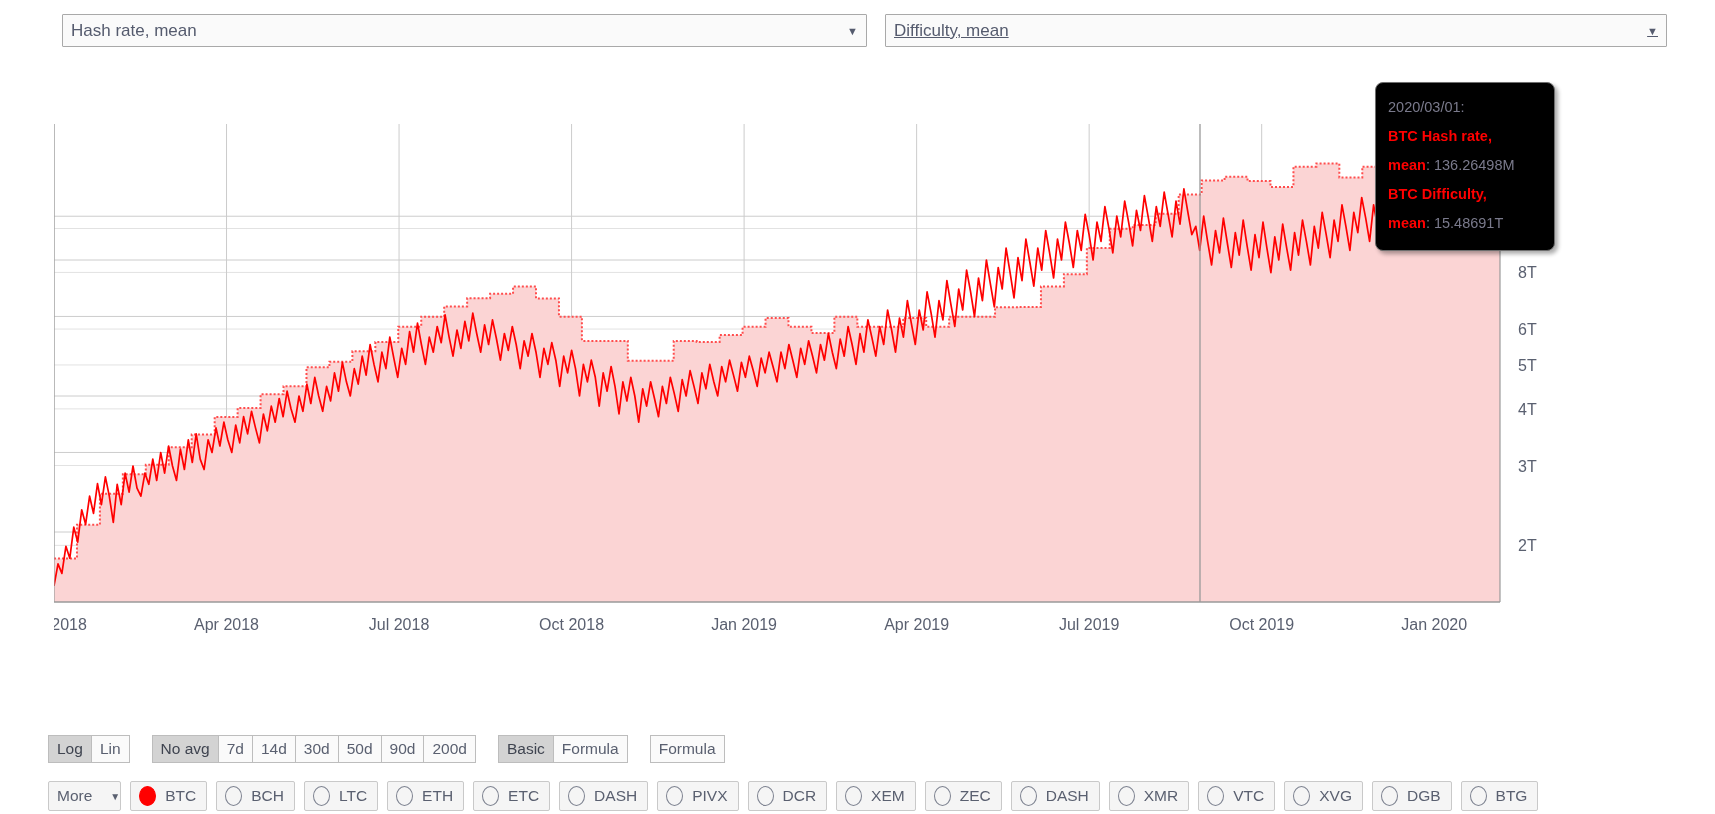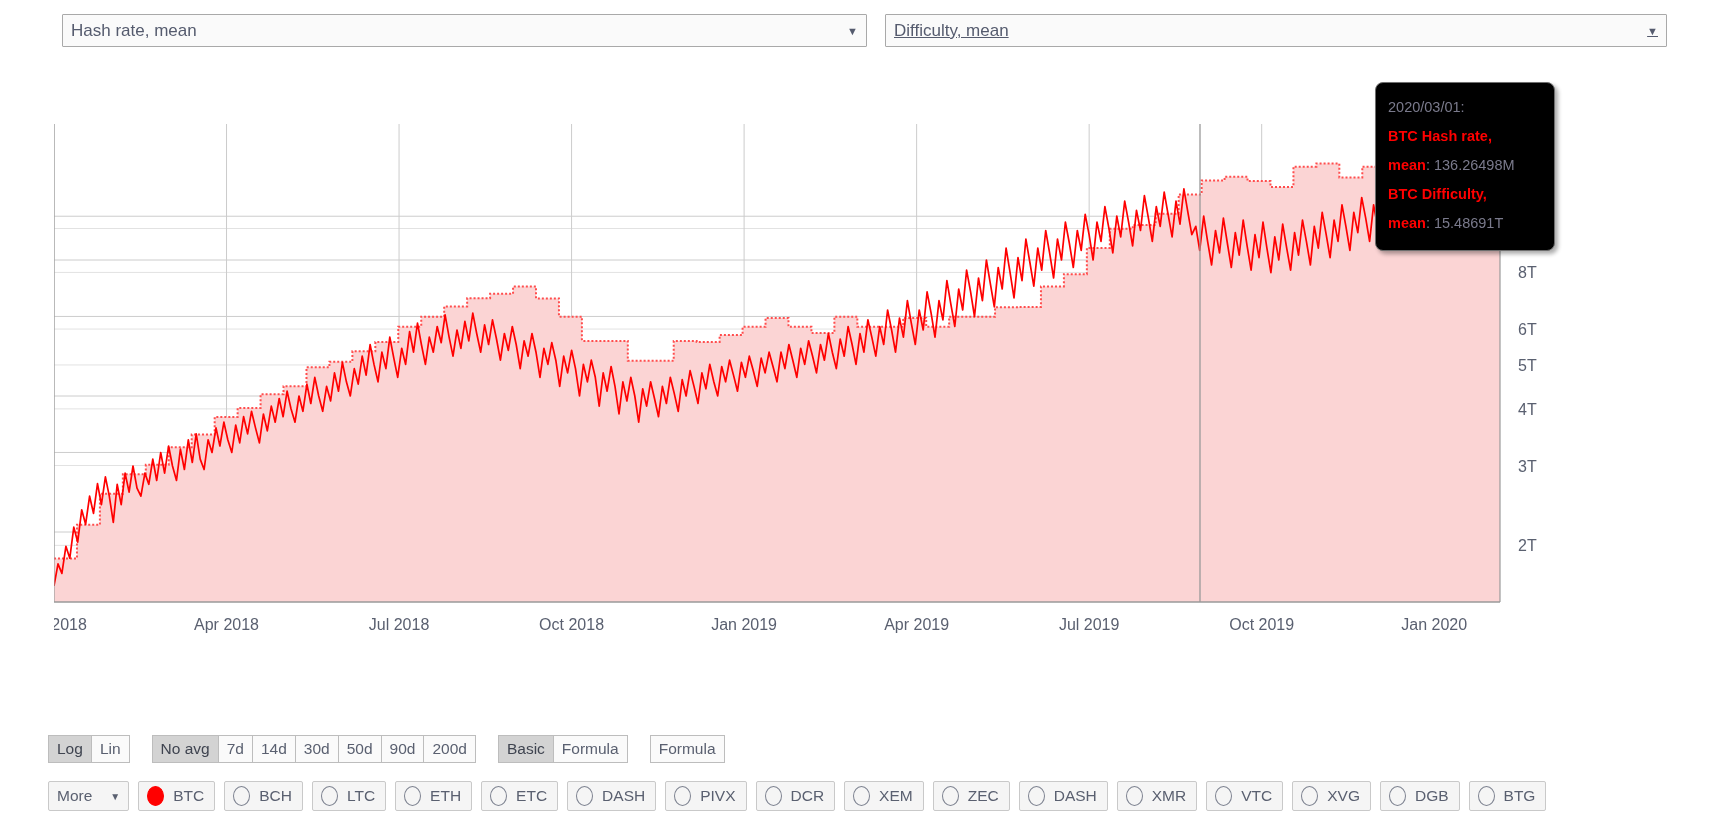--- a/index.html
+++ b/index.html
@@ -111,21 +111,21 @@
     display: flex; align-items: center; gap: 9px;
     color: #5a6070; font-size: 15.5px;
     cursor: pointer; white-space: nowrap;
   }
   .bullet {
     width: 17px; height: 20px; border-radius: 50%;
     border: 1.6px solid #7d8290; background: transparent;
     flex: none;
   }
   .coin.on .bullet { background: #ff0000; border-color: #ff0000; }
-  #coin-more { padding-right: 8px; gap: 18px; }
+  #coin-more { padding-right: 0; gap: 18px; }
   #coin-more .caret { font-size: 10px; }
 </style>
 </head>
 <body>
 
 <div id="app">
 
   <div class="select-row">
     <div class="sel" id="sel-metric-1">
       <span class="sel-label">Hash rate, mean</span>

